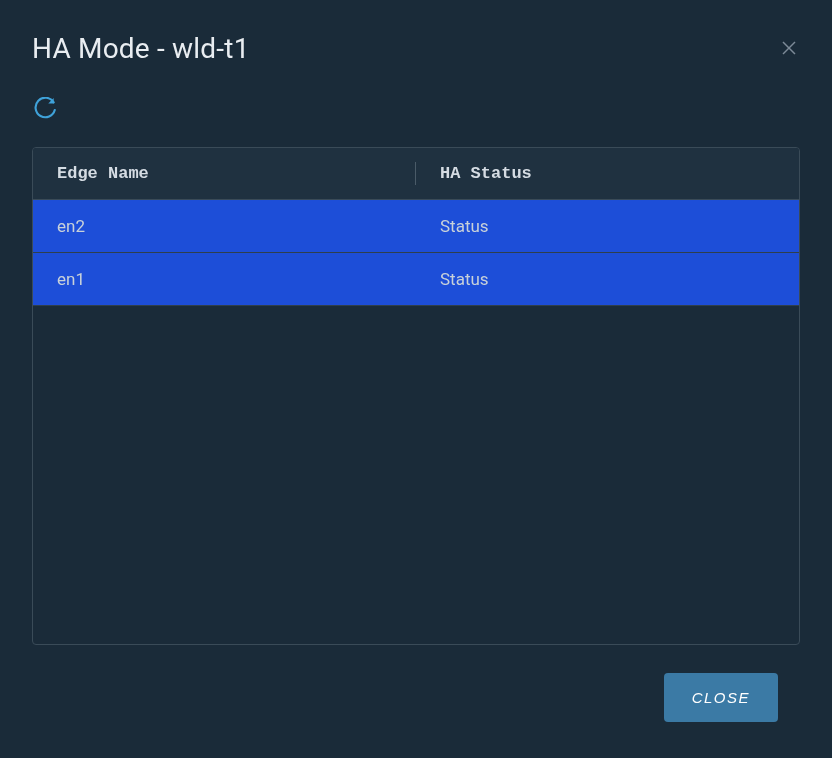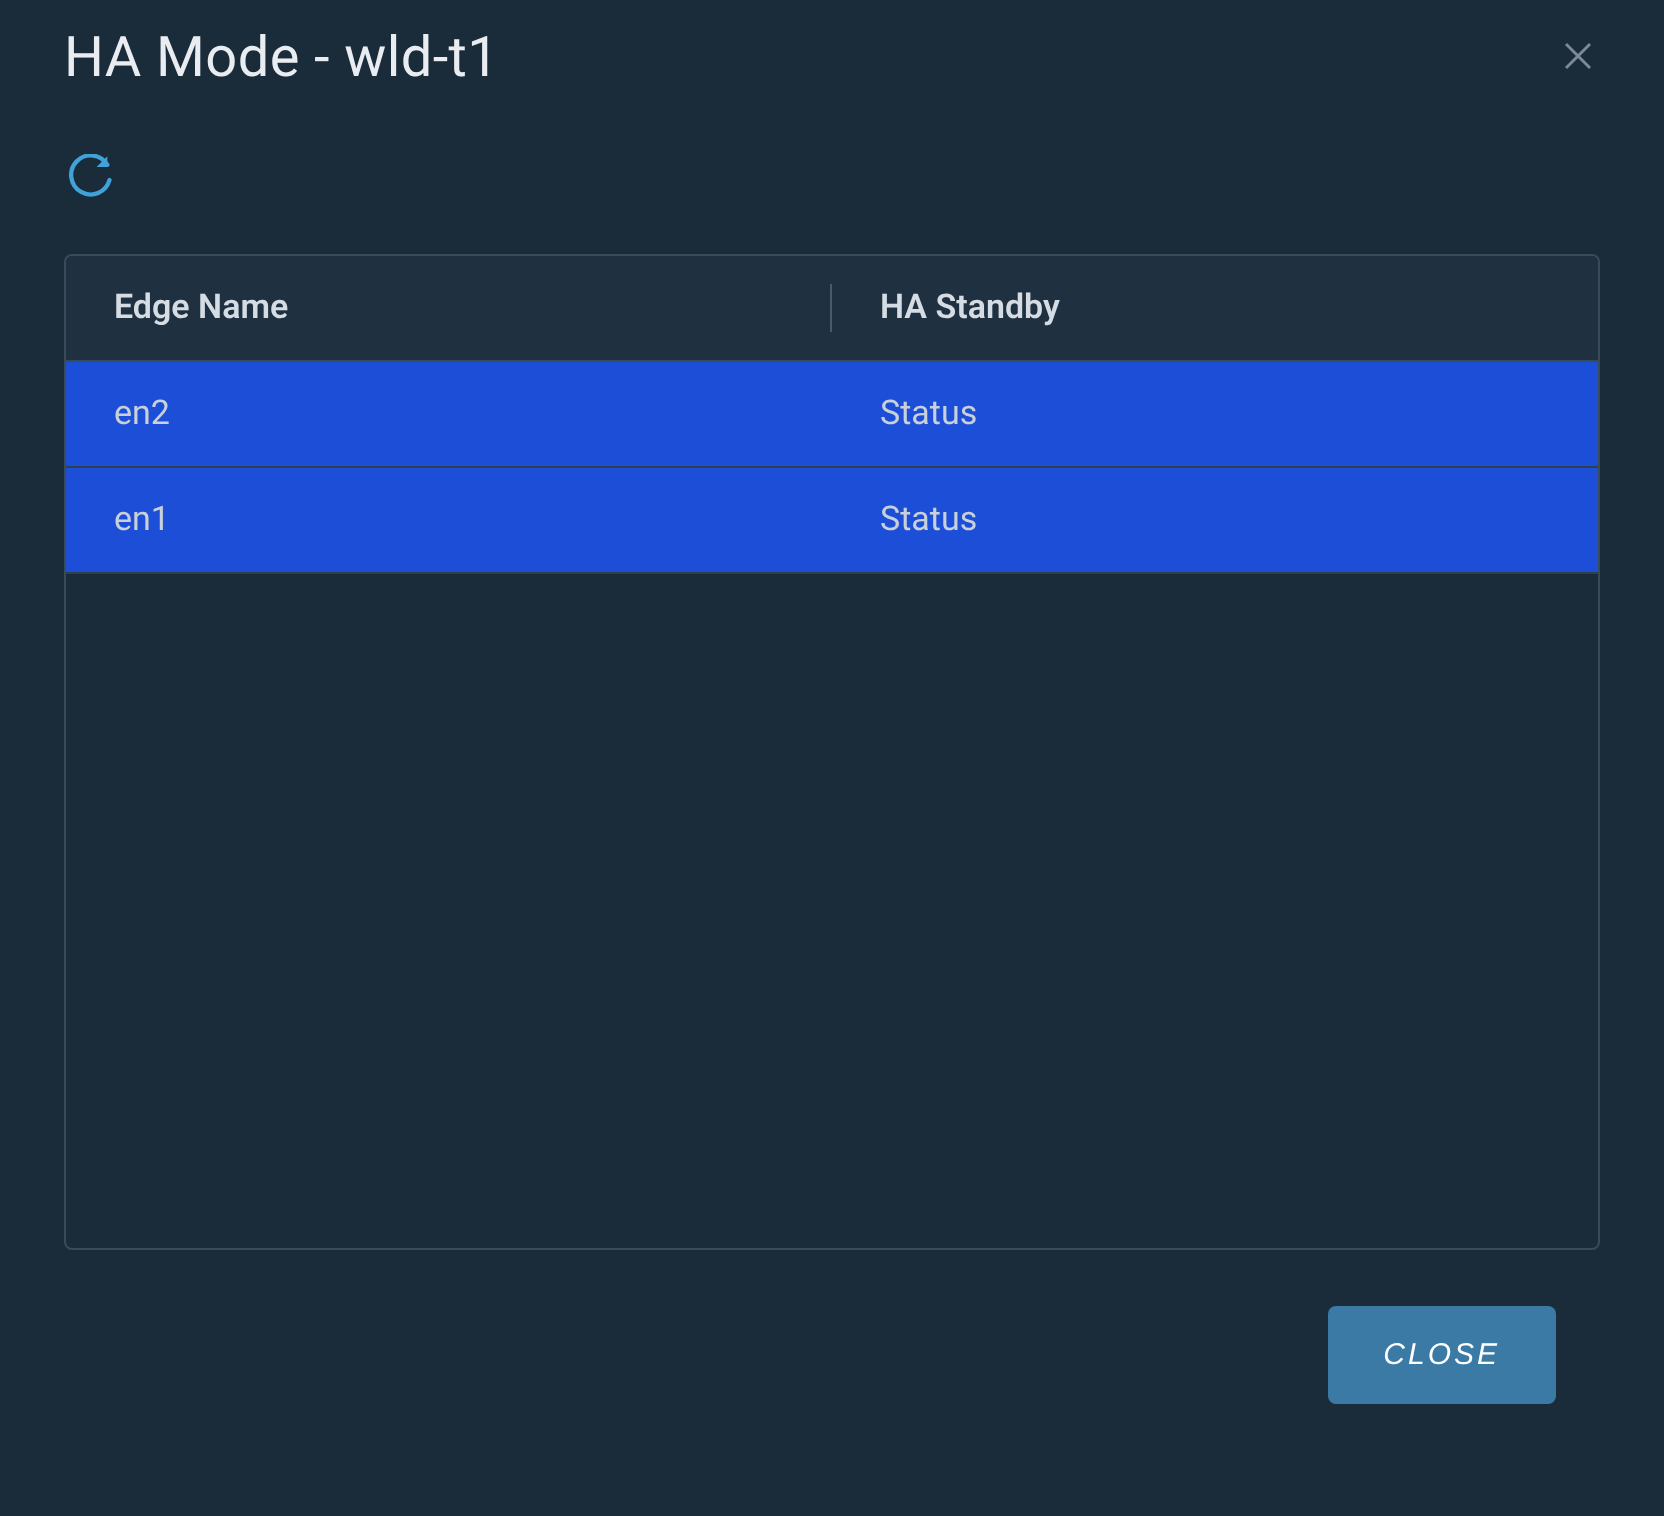--- a/index.html
+++ b/index.html
@@ -9,21 +9,21 @@
     }
     body {
       width: 832px;
       height: 758px;
       background: #1a2b39;
       font-family: -apple-system, BlinkMacSystemFont, "Segoe UI", Roboto, Helvetica, Arial, sans-serif;
       color: #c8d1d9;
       position: relative;
     }
     .modal {
-      padding: 12px 32px 0 32px;
+      padding: 32px 32px 0 32px;
       height: 100%;
       display: flex;
       flex-direction: column;
     }
     .modal-header {
       display: flex;
       justify-content: space-between;
       align-items: flex-start;
       margin-bottom: 32px;
     }
@@ -85,20 +85,21 @@
       background: #1f3140;
     }
     .table th {
       text-align: left;
       padding: 16px 24px;
       font-size: 17px;
       font-weight: 600;
       color: #d5dce3;
       border-bottom: 1px solid #3a4b58;
       position: relative;
+      font-family: Liberation Mono, monospace;
     }
     .table th:first-child {
       width: 50%;
     }
     .th-divider {
       position: absolute;
       right: 0;
       top: 14px;
       bottom: 14px;
       width: 1px;
@@ -156,21 +157,21 @@
 
   <div class="table-container">
     <table class="table">
       <thead>
         <tr>
           <th>
             <span>Edge Name</span>
             <span class="th-divider"></span>
           </th>
           <th>
-            <span>HA Standby</span>
+            <span>HA Status</span>
           </th>
         </tr>
       </thead>
       <tbody>
         <tr>
           <td>en2</td>
           <td>Status</td>
         </tr>
         <tr>
           <td>en1</td>

